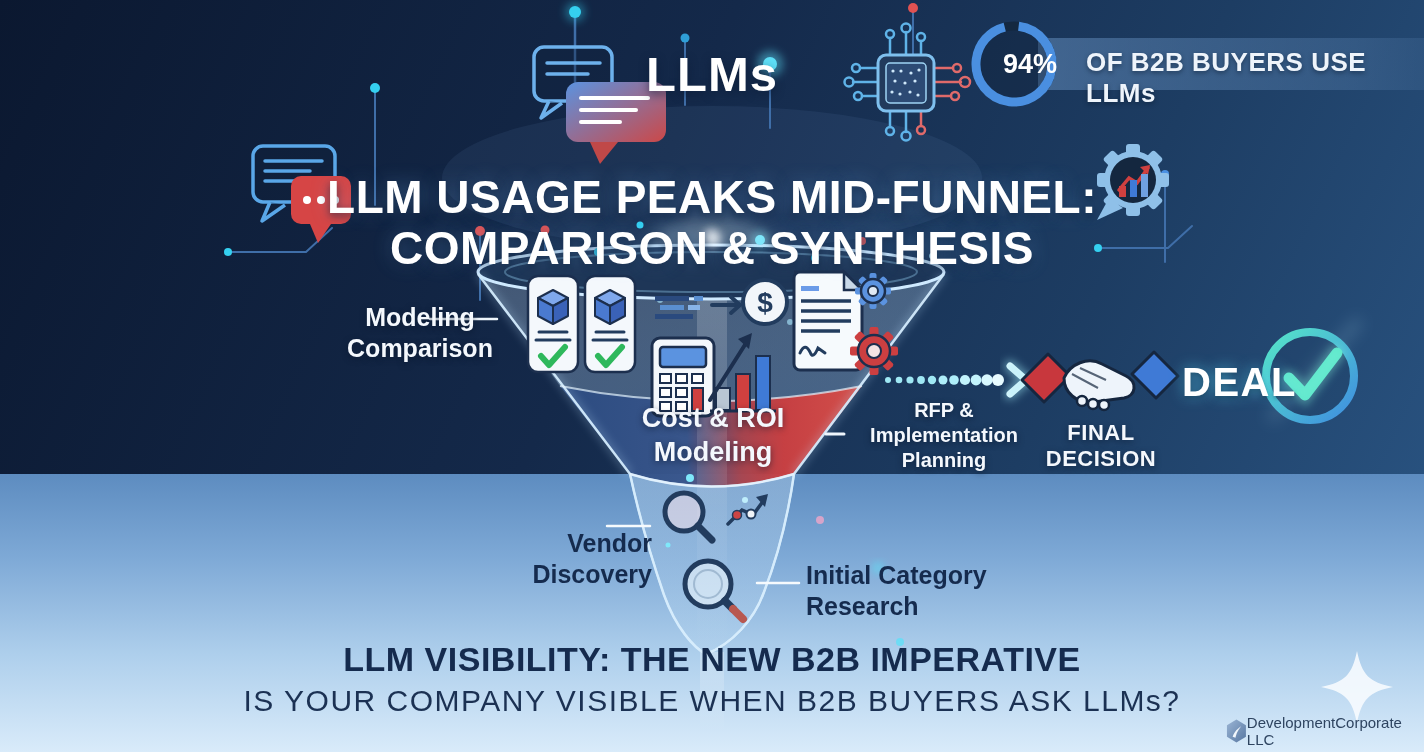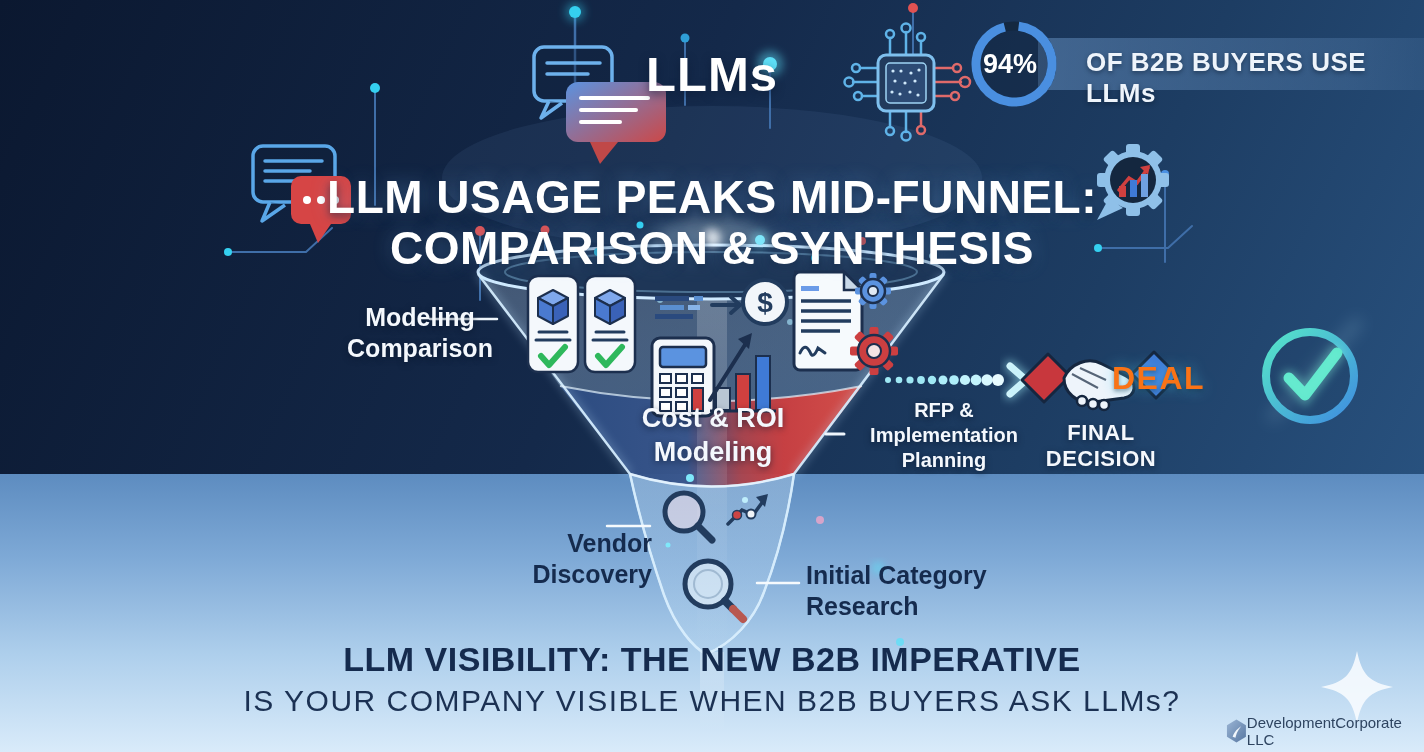--- a/index.html
+++ b/index.html
@@ -31,36 +31,36 @@
     text-shadow:0 0 18px rgba(120,190,255,.35),0 3px 8px rgba(5,15,35,.6);
     margin-top:48px;
   }
   .stat-band{
     position:absolute;left:1038px;top:38px;width:386px;height:52px;
     background:linear-gradient(90deg,rgba(98,140,188,.55),rgba(98,140,188,.30) 80%,rgba(98,140,188,.18));
     border-radius:4px 0 0 4px;
   }
   .stat-ring{position:absolute;left:966px;top:16px;}
   .stat-value{
-    position:absolute;left:962px;top:16px;width:96px;height:96px;
+    position:absolute;left:982px;top:16px;width:96px;height:96px;
     display:flex;align-items:center;justify-content:center;
     font-size:27px;font-weight:bold;color:#fff;
   }
   .stat-label{
     position:absolute;left:1086px;top:47px;font-size:26px;font-weight:bold;
     color:#eef4fb;letter-spacing:.5px;text-shadow:0 2px 4px rgba(10,25,45,.5);
   }
   .stage-shortlist{left:330px;top:302px;width:180px;font-size:25px;line-height:1.22;text-align:center;}
   .stage-cost{left:613px;top:402px;width:200px;font-size:27px;line-height:1.25;text-align:center;}
   .stage-rfp{left:834px;top:398px;width:220px;font-size:20px;line-height:1.26;text-align:center;}
   .stage-vendor{left:472px;top:528px;width:180px;font-size:25px;line-height:1.22;text-align:right;}
   .stage-initial{left:806px;top:560px;width:250px;font-size:25px;line-height:1.22;text-align:left;}
   .final-decision{left:1021px;top:420px;width:160px;font-size:22px;line-height:1.2;text-align:center;letter-spacing:.5px;}
   .deal{
-    left:1112px;top:360px;font-size:32px;letter-spacing:1.5px;color:#f97316;
+    left:1182px;top:360px;font-size:40px;letter-spacing:1.5px;color:#ffffff;
     text-shadow:0 0 14px rgba(90,220,250,.6),0 2px 4px rgba(10,25,45,.5);
   }
   .footer-title{
     left:262px;top:640px;width:900px;font-size:34px;text-align:center;
     color:#152b4e;letter-spacing:.5px;
   }
   .footer-subtitle{
     position:absolute;left:212px;top:684px;width:1000px;font-size:30px;text-align:center;
     color:#1b3153;letter-spacing:1.5px;font-weight:normal;
   }

